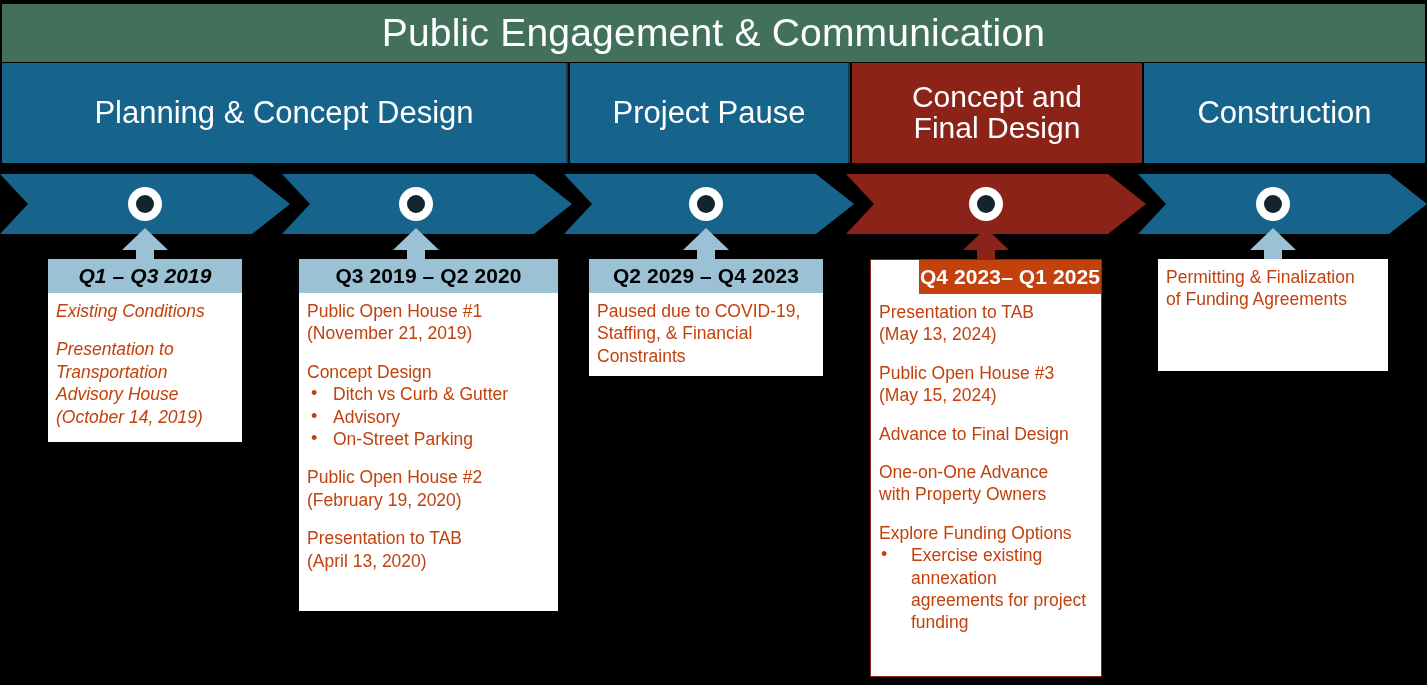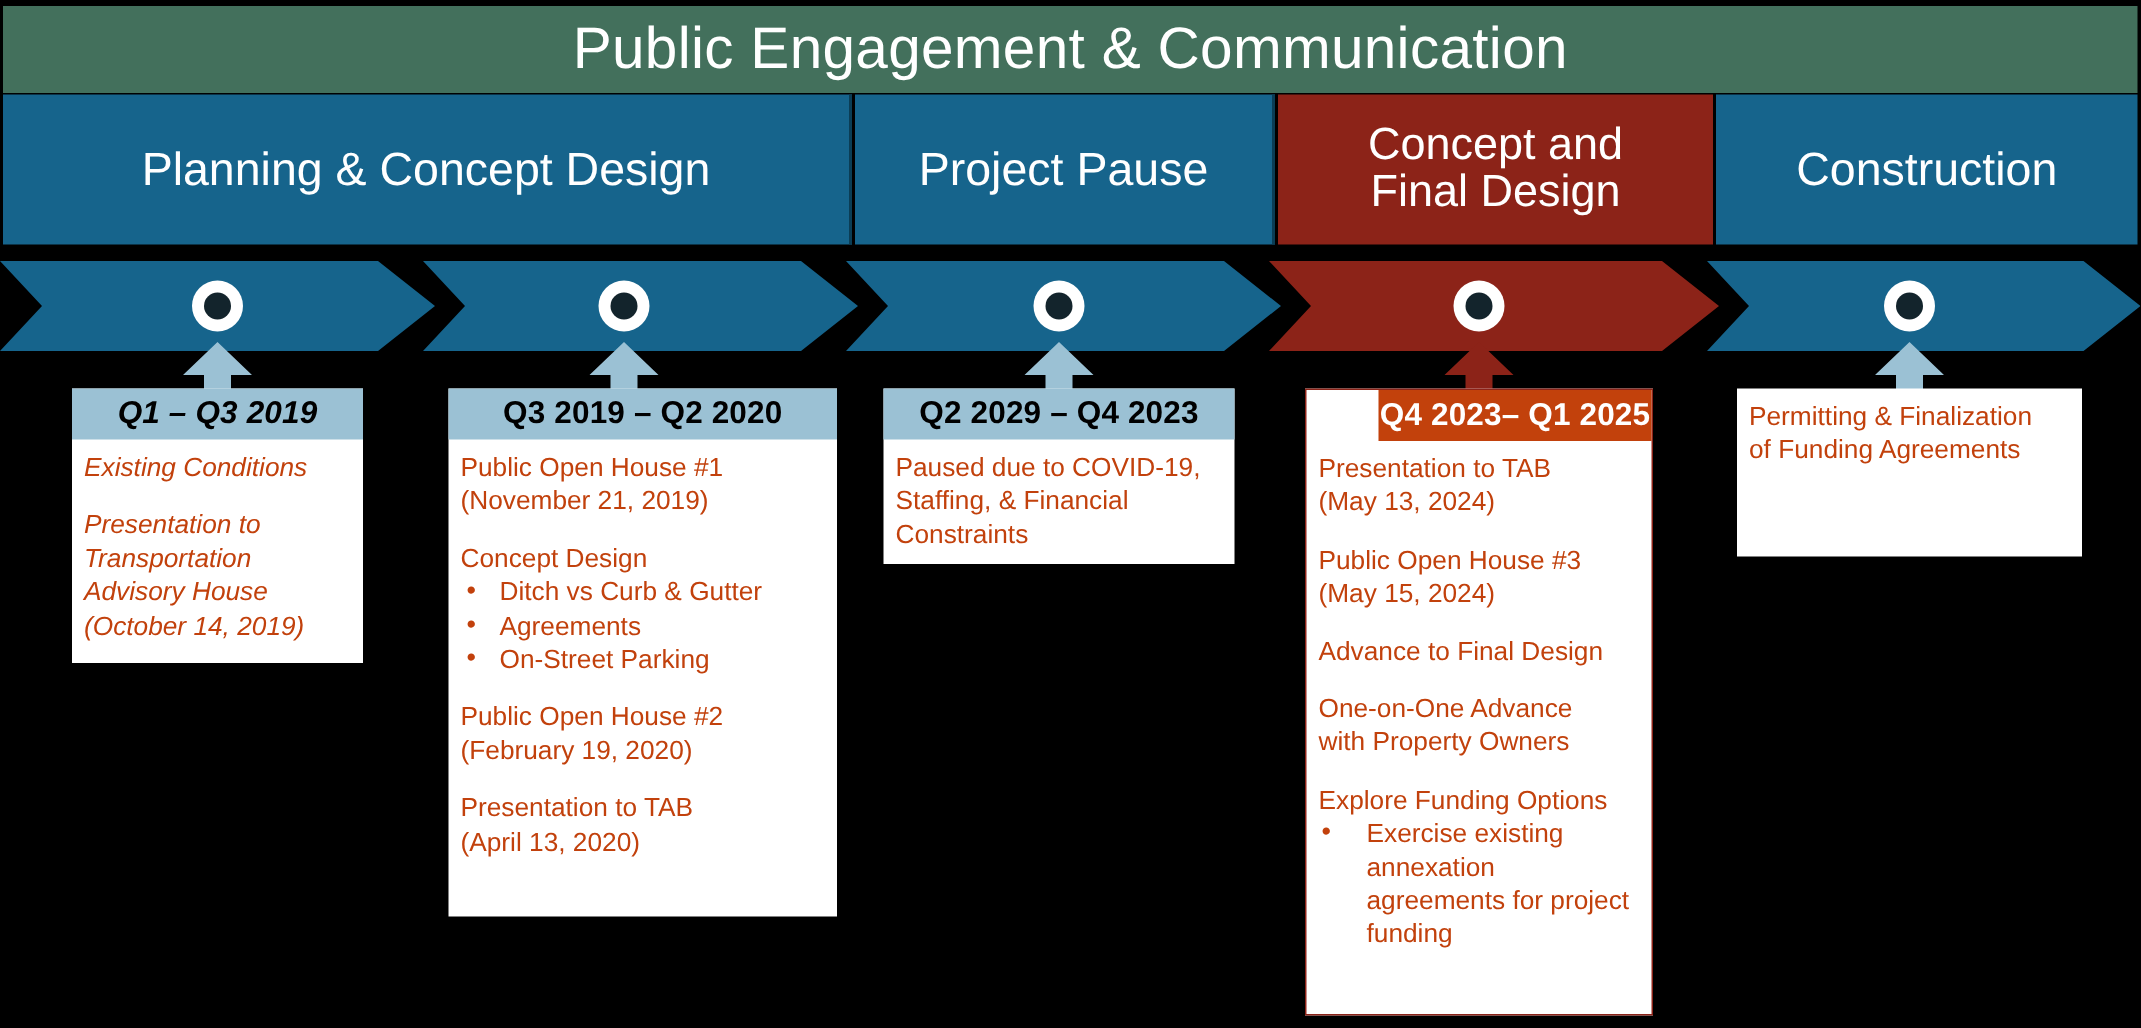--- a/index.html
+++ b/index.html
@@ -147,21 +147,21 @@
 </div>
 
 <div class="card blue" style="left:299px;top:259px;width:259px;height:352px;">
   <div class="chead">Q3 2019 – Q2 2020</div>
   <div class="cbody">
     <p>Public Open House #1</p>
     <p>(November 21, 2019)</p>
     <p class="gap">Concept Design</p>
     <ul>
       <li>Ditch vs Curb &amp; Gutter</li>
-      <li>Agreements</li>
+      <li>Advisory</li>
       <li>On-Street Parking</li>
     </ul>
     <p class="gap">Public Open House #2</p>
     <p>(February 19, 2020)</p>
     <p class="gap">Presentation to TAB</p>
     <p>(April 13, 2020)</p>
   </div>
 </div>
 
 <div class="card blue" style="left:589px;top:259px;width:234px;height:117px;">

